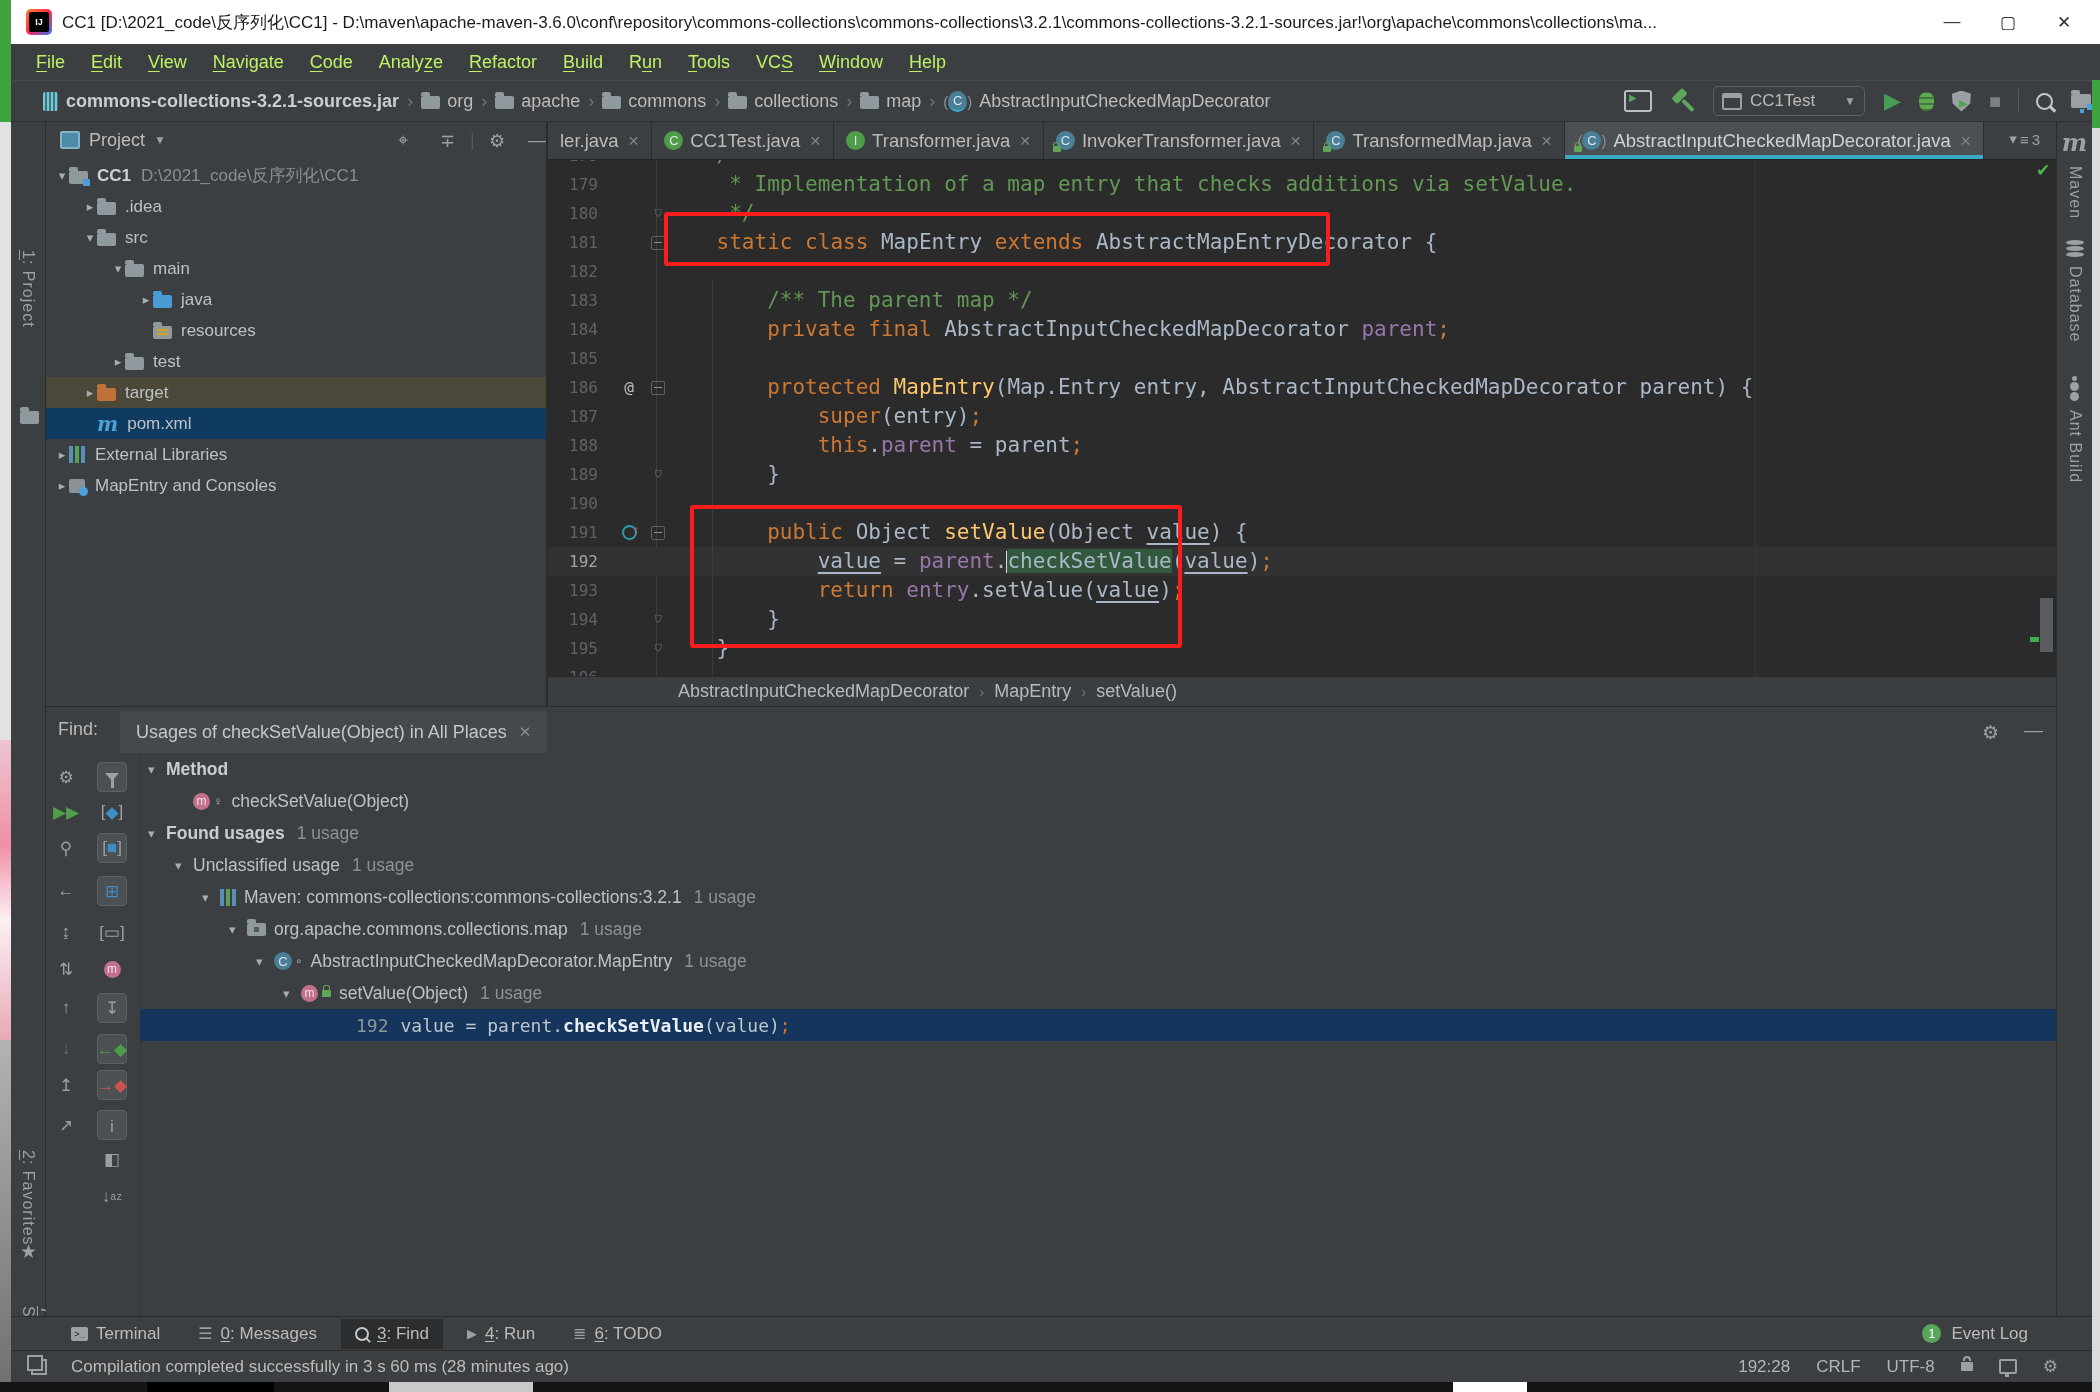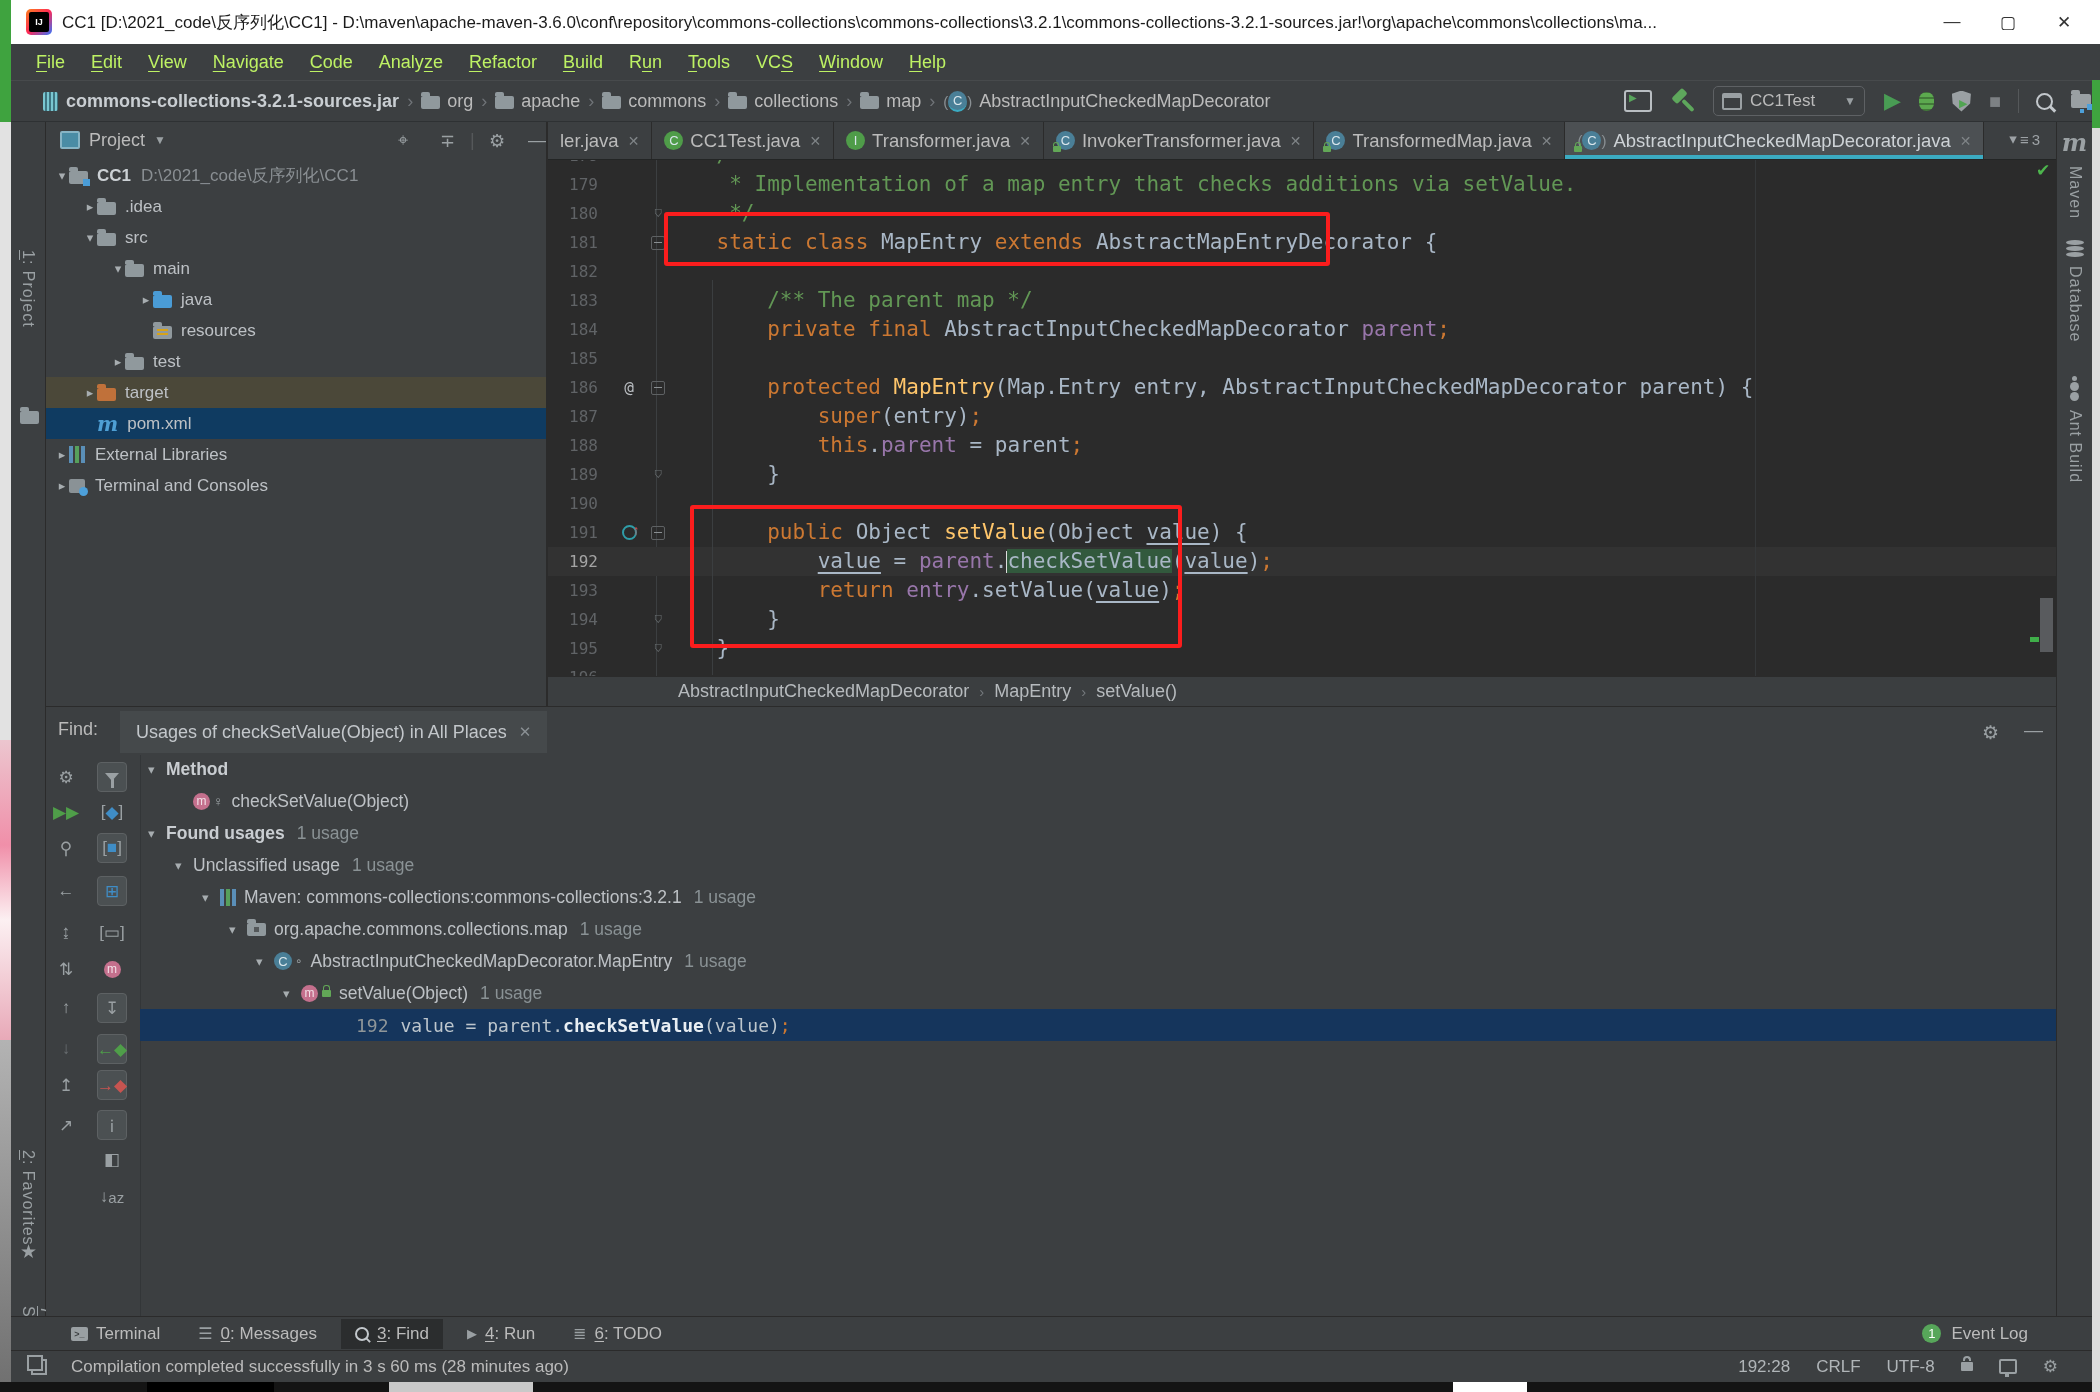--- a/index.html
+++ b/index.html
@@ -160,21 +160,21 @@
   #find-min{position:absolute;left:1978px;top:12px;color:#9aa0a3;font-size:19px;}
   #find-vsep{position:absolute;left:94px;top:48px;bottom:0;width:1px;background:#333638;}
   .ficon{position:absolute;width:30px;height:30px;display:flex;align-items:center;justify-content:center;
     color:#9aa0a3;font-size:17px;transform:translateY(-15px);}
   .ficon.boxed{background:#4b5052;border:1px solid #5d6163;border-radius:4px;box-sizing:border-box;}
   .ficon .grn{color:#4f9e49;} .ficon .red{color:#c75450;} .ficon .blue{color:#3f8dc6;}
   .funnel{width:0;height:0;border-left:7px solid transparent;border-right:7px solid transparent;border-top:8px solid #9aa0a3;position:relative;}
   .funnel::after{content:"";position:absolute;left:-1.5px;top:-2px;width:3px;height:9px;background:#9aa0a3;}
   .fm-circle{width:17px;height:17px;border-radius:50%;background:#c4708d;color:#f2dfe6;font-size:12px;
     display:inline-flex;align-items:center;justify-content:center;}
-  .sub{font-size:15px;}
+  .sub{font-size:10px;font-family:Liberation Mono, monospace;}
   #find-tree{position:absolute;left:94px;top:46px;right:0;}
   .frow{height:32px;display:flex;align-items:center;color:#bdc1c5;font-size:17.5px;white-space:nowrap;}
   .frow.sel{background:#15355c;}
   .frow .arrow{color:#a7adb0;font-size:13px;width:18px;flex:none;}
   .frow .cnt{color:#8a9295;margin-left:12px;}
   .frow .bold{font-weight:bold;color:#c9cdd1;}
   .frow .icon-gap{margin-right:8px;display:inline-flex;align-items:center;position:relative;}
   .key-g{color:#9aa0a3;font-size:14px;margin-left:3px;}
   .deg{color:#9aa0a3;font-size:12px;margin-left:3px;}
   .lock-green{width:9px;height:7px;background:#62a757;border-radius:1px;position:relative;display:inline-block;margin-left:4px;}
@@ -386,21 +386,21 @@
         <div class="prow">
           <span style="width: 9px; flex: 0 0 auto;"></span>
           <span class="arrow">▸</span>
           <span class="libs-icon"></span>
           <span class="name">External Libraries</span>
         </div>
         <div class="prow">
           <span style="width: 9px; flex: 0 0 auto;"></span>
           <span class="arrow">▸</span>
           <span class="scratch-icon"></span>
-          <span class="name">Terminal and Consoles</span>
+          <span class="name">MapEntry and Consoles</span>
         </div>
       </div>
   </div>
   <div class="abs" id="splitter"></div>
 
   <div class="abs" id="editor">
     <div id="tabbar">
         <div class="etab">
           <span>ler.java</span>
           <span class="tclose">✕</span>

